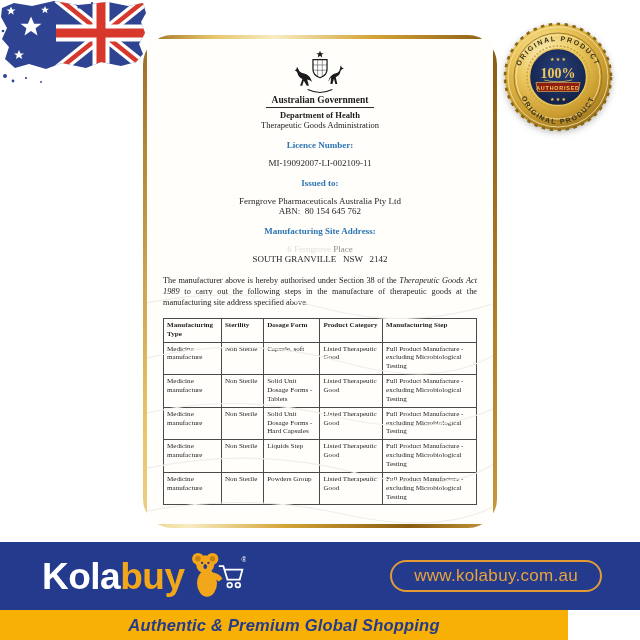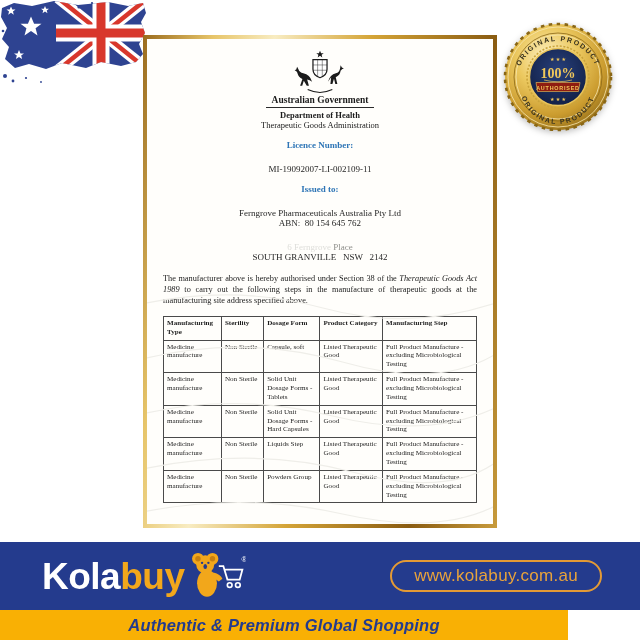--- a/index.html
+++ b/index.html
@@ -8,37 +8,37 @@
   .canvas { position:relative; width:640px; height:640px; background:#fff; }
 
   
   .flag { position:absolute; left:0; top:0; width:150px; height:95px; }
   .badge { position:absolute; left:503px; top:22px; width:110px; height:110px;
            filter: drop-shadow(0 2px 3px rgba(0,0,0,.25)); }
 
   
   .certificate { position:absolute; left:143px; top:35px; width:354px; height:493px;
     background: linear-gradient(100deg,#9a6b1e 0%,#e7c56a 16%,#f8ecc2 30%,#d4a437 52%,#8a5c12 80%,#c89b3c 100%);
-    padding:4px; }
+    padding:4px;border-radius:29px; }
   .cert-inner { position:relative; width:100%; height:100%; background:#fffefb;
     padding:11px 16px 8px 16px; overflow:hidden; }
   .watermark { position:absolute; left:0; bottom:0; width:100%; height:260px; pointer-events:none; }
 
   .coa { display:block; margin:0 auto; width:72px; height:44px; }
   .gov-block { text-align:center; color:#1b1b1b; }
   .gov-name { font-size:9.5px; font-weight:bold; margin-top:1px; }
   .gov-rule { width:108px; height:1px; background:#2a2a2a; margin:2px auto 2px auto; }
   .gov-dept { font-size:8.5px; font-weight:bold; }
   .gov-admin { font-size:8.5px; }
 
   .cert-title { text-align:center; margin-top:15px; font-size:14px; font-weight:bold;
     color:#1F3864; letter-spacing:.2px; }
 
   .field-label { text-align:center; margin-top:10px; font-size:9px; font-weight:bold; color:#2E75B6; }
-  .field-value { text-align:center; font-size:9px; color:#262626; margin-top:14px; white-space:pre-wrap; }
+  .field-value { text-align:center; font-size:9px; color:#262626; margin-top:8px; white-space:pre-wrap; }
   .addr-faded { color:#dededa; }
   .addr-faded-dark { color:#8f8f8b; }
 
   .auth-para { margin-top:12px; font-size:8.3px; color:#222; line-height:1.32; text-align:justify; }
   .auth-para .it { font-style:italic; }
 
   table.licence { width:100%; margin-top:9px; border-collapse:collapse; }
   table.licence th, table.licence td { border:1px solid #4a4a4a; font-size:7.1px;
     padding:2px 3px 3px 3px; vertical-align:top; text-align:left; color:#1e1e1e; line-height:1.25; }
   table.licence th { font-weight:bold; }
@@ -177,20 +177,21 @@
       </div>
 
 
       <div class="field-label">Licence Number:</div>
       <div class="field-value">MI-19092007-LI-002109-11</div>
 
       <div class="field-label">Issued to:</div>
       <div class="field-value">Ferngrove Pharmaceuticals Australia Pty Ltd</div>
       <div class="field-value" style="margin-top:0;">ABN:  80 154 645 762</div>
 
+      <div class="field-label">Manufacturing Site Address:</div>
       <div class="field-value"><span class="addr-faded">6 Ferngrove </span><span class="addr-faded-dark">Place</span></div>
       <div class="field-value" style="margin-top:0;">SOUTH GRANVILLE   NSW   2142</div>
 
       <div class="auth-para"><span>The manufacturer above is hereby authorised under Section 38 of the </span><span class="it">Therapeutic Goods Act 1989</span><span> to carry out the following steps in the manufacture of therapeutic goods at the manufacturing site address specified above.</span></div>
 
       <table class="licence">
         <colgroup>
             <col class="c1">
             <col class="c2">
             <col class="c3">

